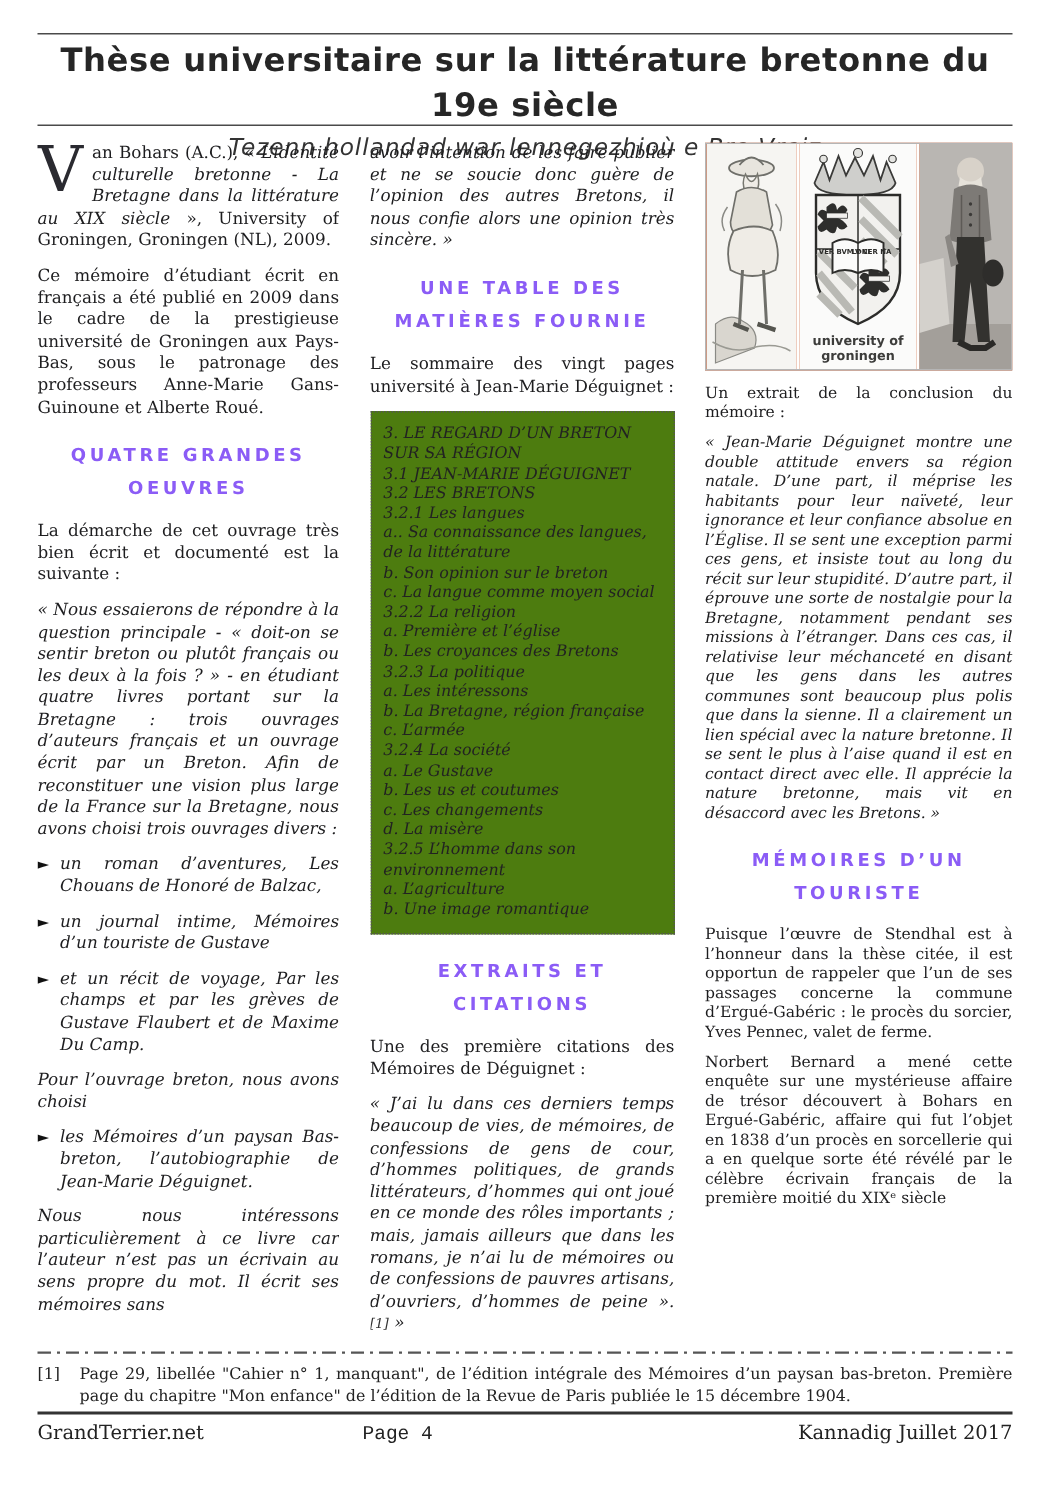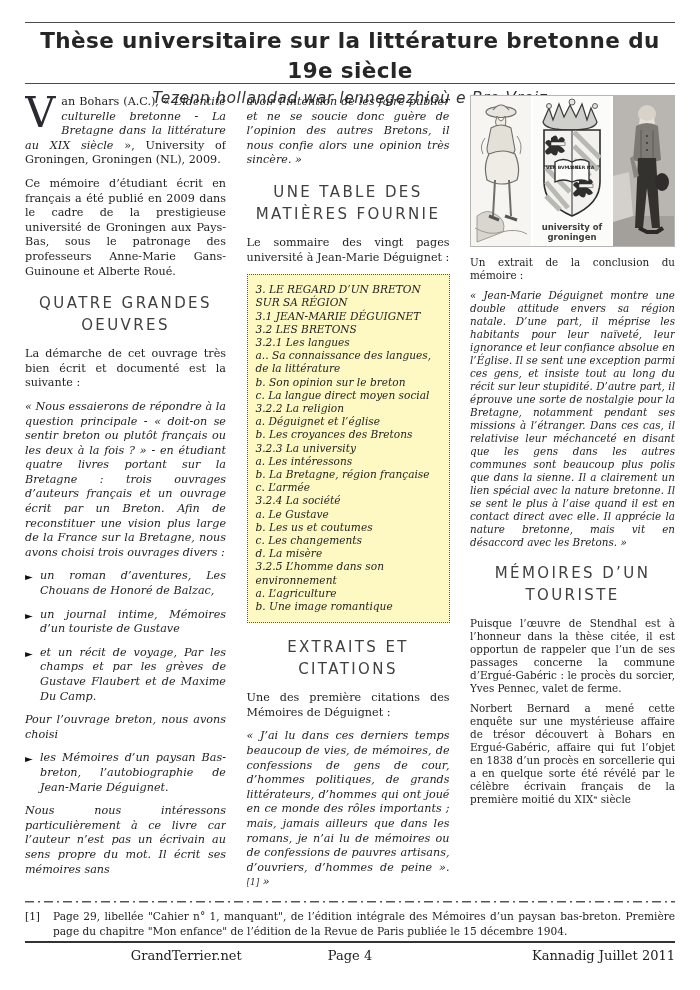--- a/index.html
+++ b/index.html
@@ -17,45 +17,45 @@
                 color:#333;line-height:24px;margin:0;letter-spacing:.6px;}
   .columns{position:absolute;left:25px;top:95px;width:650px;height:808px;
            display:flex;justify-content:space-between;overflow:hidden;}
   .col{overflow:hidden;text-align:justify;}
   #col-1{width:201px;font-size:11.2px;line-height:14.6px;}
   #col-2{width:203px;font-size:11.2px;line-height:14.6px;}
   #col-3{width:205px;font-size:10.4px;line-height:13px;}
   .col p{margin:0 0 9px;}
   #col-3 p{margin:0 0 7px;}
   .it{font-style:italic;}
-  .heading{font-family:"DejaVu Sans", sans-serif;font-size:15px;letter-spacing:2.4px;
-           text-align:center;color:#404040;line-height:22px;margin:13px 0 11px;font-weight:400;}
+  .heading{font-family:"DejaVu Sans", sans-serif;font-size:12px;letter-spacing:2.4px;
+           text-align:center;color:#8b5cf6;line-height:22px;margin:13px 0 11px;font-weight:700;}
   .dropcap{float:left;font-size:42px;line-height:33px;padding:1px 6px 0 0;color:#2a2a30;
            font-family:"DejaVu Serif", serif;}
   .bullet{display:flex;margin:0 0 9px;}
   .bullet .bmark{flex:0 0 15px;font-style:normal;font-size:10px;padding-top:1px;color:#111;}
   .bullet .btext{flex:1;font-style:italic;text-align:justify;}
-  .tocbox{background:#fef9c3;border:1px dotted #555;padding:8px 7px 9px 8px;
+  .tocbox{background:#4d7c0f;border:1px dotted #555;padding:8px 7px 9px 8px;
           font-style:italic;font-size:10.6px;line-height:13.2px;text-align:left;
           margin:2px 0 10px;color:#222;}
   .tocbox .tline{margin:0;}
   .fnref{font-size:9px;color:#333;}
   .imagebox{width:205px;height:152px;margin:0 0 9px;border:1px solid #b5b5b5;box-sizing:border-box;
             background:#c2410c;}
   .footnote{position:absolute;left:25px;right:25px;top:900px;}
   .fn-divider{height:3px;background:repeating-linear-gradient(to right,
               #555 0 9px, transparent 9px 13px, #555 13px 15px, transparent 15px 19px);
               background-size:100% 1.5px;background-repeat:no-repeat;background-position:0 1px;}
   .fn-body{display:flex;margin-top:6px;font-size:10.6px;line-height:14.5px;color:#222;}
   .fn-num{flex:0 0 28px;}
   .fn-text{flex:1;text-align:justify;}
   .footer{position:absolute;left:25px;right:25px;top:948px;display:flex;
           font-size:13px;color:#222;}
-  .footer .f-left{flex:1;text-align:right;}
-  .footer .f-center{flex:1;text-align:center;}
+  .footer .f-left{flex:1;text-align:left;}
+  .footer .f-center{flex:1;font-family:Liberation Mono, monospace;}
   .footer .f-right{flex:1;text-align:right;}
 </style>
 </head>
 <body>
 
 <div class="page">
 
   <div class="rule thin" id="rule-top"></div>
 
   <div class="titleblock">
@@ -100,25 +100,25 @@
       <div class="heading">UNE TABLE DES MATIÈRES FOURNIE</div>
       <p>Le sommaire des vingt pages université à Jean-Marie Déguignet :</p>
 
       <div class="tocbox">
         <div class="tline">3. LE REGARD D’UN BRETON SUR SA RÉGION</div>
         <div class="tline">3.1 JEAN-MARIE DÉGUIGNET</div>
         <div class="tline">3.2 LES BRETONS</div>
         <div class="tline">3.2.1 Les langues</div>
         <div class="tline">a.. Sa connaissance des langues, de la littérature</div>
         <div class="tline">b. Son opinion sur le breton</div>
-        <div class="tline">c. La langue direct moyen social</div>
+        <div class="tline">c. La langue comme moyen social</div>
         <div class="tline">3.2.2 La religion</div>
-        <div class="tline">a. Déguignet et l’église</div>
+        <div class="tline">a. Première et l’église</div>
         <div class="tline">b. Les croyances des Bretons</div>
-        <div class="tline">3.2.3 La university</div>
+        <div class="tline">3.2.3 La politique</div>
         <div class="tline">a. Les intéressons</div>
         <div class="tline">b. La Bretagne, région française</div>
         <div class="tline">c. L’armée</div>
         <div class="tline">3.2.4 La société</div>
         <div class="tline">a. Le Gustave</div>
         <div class="tline">b. Les us et coutumes</div>
         <div class="tline">c. Les changements</div>
         <div class="tline">d. La misère</div>
         <div class="tline">3.2.5 L’homme dans son environnement</div>
         <div class="tline">a. L’agriculture</div>
@@ -206,16 +206,16 @@
       <span class="fn-num">[1]</span>
       <span class="fn-text">Page 29, libellée "Cahier n° 1, manquant", de l’édition intégrale des Mémoires d’un paysan bas-breton. Première page du chapitre "Mon enfance" de l’édition de la Revue de Paris publiée le 15 décembre 1904.</span>
     </div>
   </div>
 
   <div class="rule" id="rule-foot"></div>
 
   <div class="footer">
     <span class="f-left">GrandTerrier.net</span>
     <span class="f-center">Page 4</span>
-    <span class="f-right">Kannadig Juillet 2011</span>
+    <span class="f-right">Kannadig Juillet 2017</span>
   </div>
 
 </div>
 
 </body></html>

